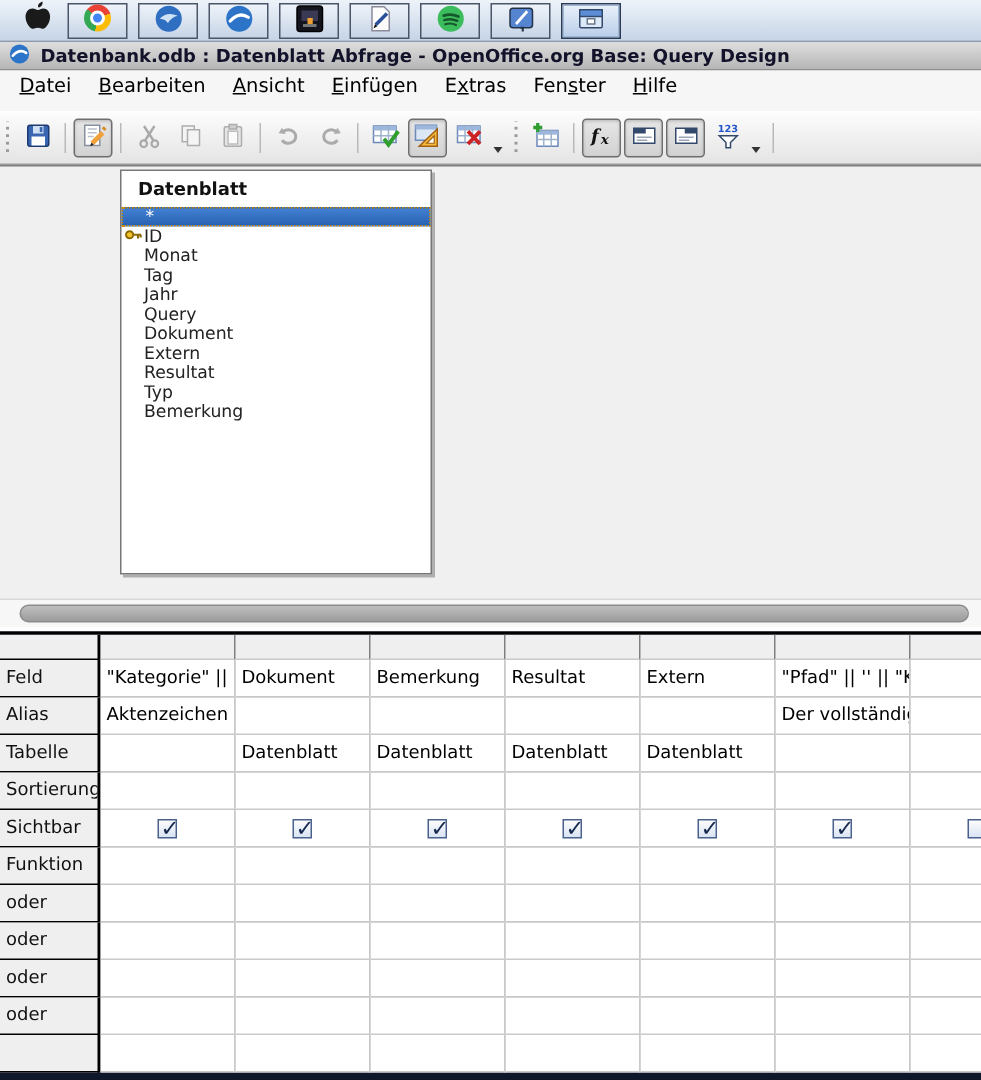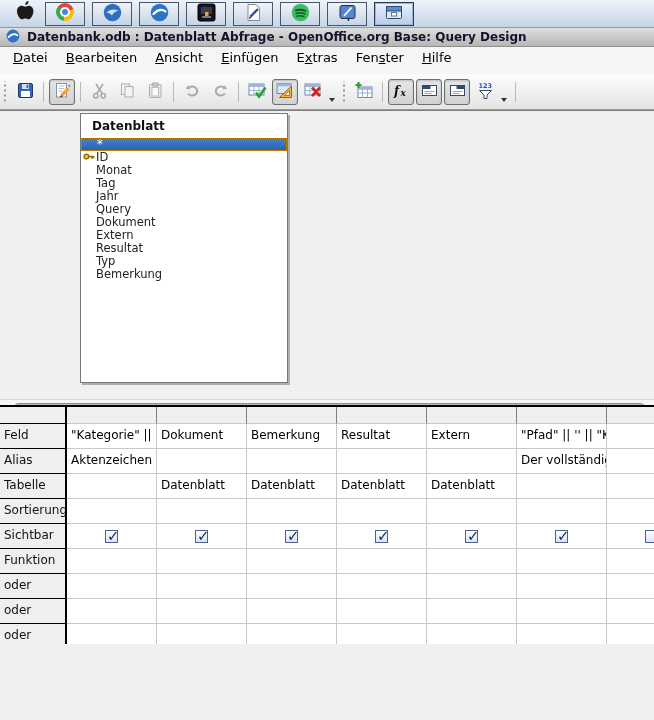--- a/index.html
+++ b/index.html
@@ -88,21 +88,21 @@
     position:absolute;left:0;top:399px;width:654px;height:19px;
     background:#f7f7f7;border-top:1px solid #d8d8d8;box-sizing:border-box;
   }
   #h-thumb{
     position:absolute;left:13px;right:8px;top:3px;height:12px;border-radius:6px;
     background:linear-gradient(#bfbfbf,#9b9b9b);border:1px solid #8c8c8c;box-sizing:border-box;
   }
   #pre-grid-gap{position:absolute;left:0;top:418px;width:654px;height:3px;background:#fdfdfd;}
   
   #grid{
-    position:absolute;left:0;top:405px;width:654px;height:239px;
+    position:absolute;left:0;top:421px;width:654px;height:299px;
     border-top:2px solid #000;box-sizing:border-box;overflow:hidden;background:#0f172a;
   }
   .g-row{display:flex;height:25px;}
   .g-row.header{height:17px;}
   .g-label{
     width:67px;min-width:67px;background:#efefef;box-sizing:border-box;
     border-right:2px solid #000;border-bottom:1px solid #000;
     font-size:12px;line-height:23px;padding-left:4px;color:#111;white-space:nowrap;overflow:hidden;
   }
   .g-row.header .g-label{line-height:15px;}

